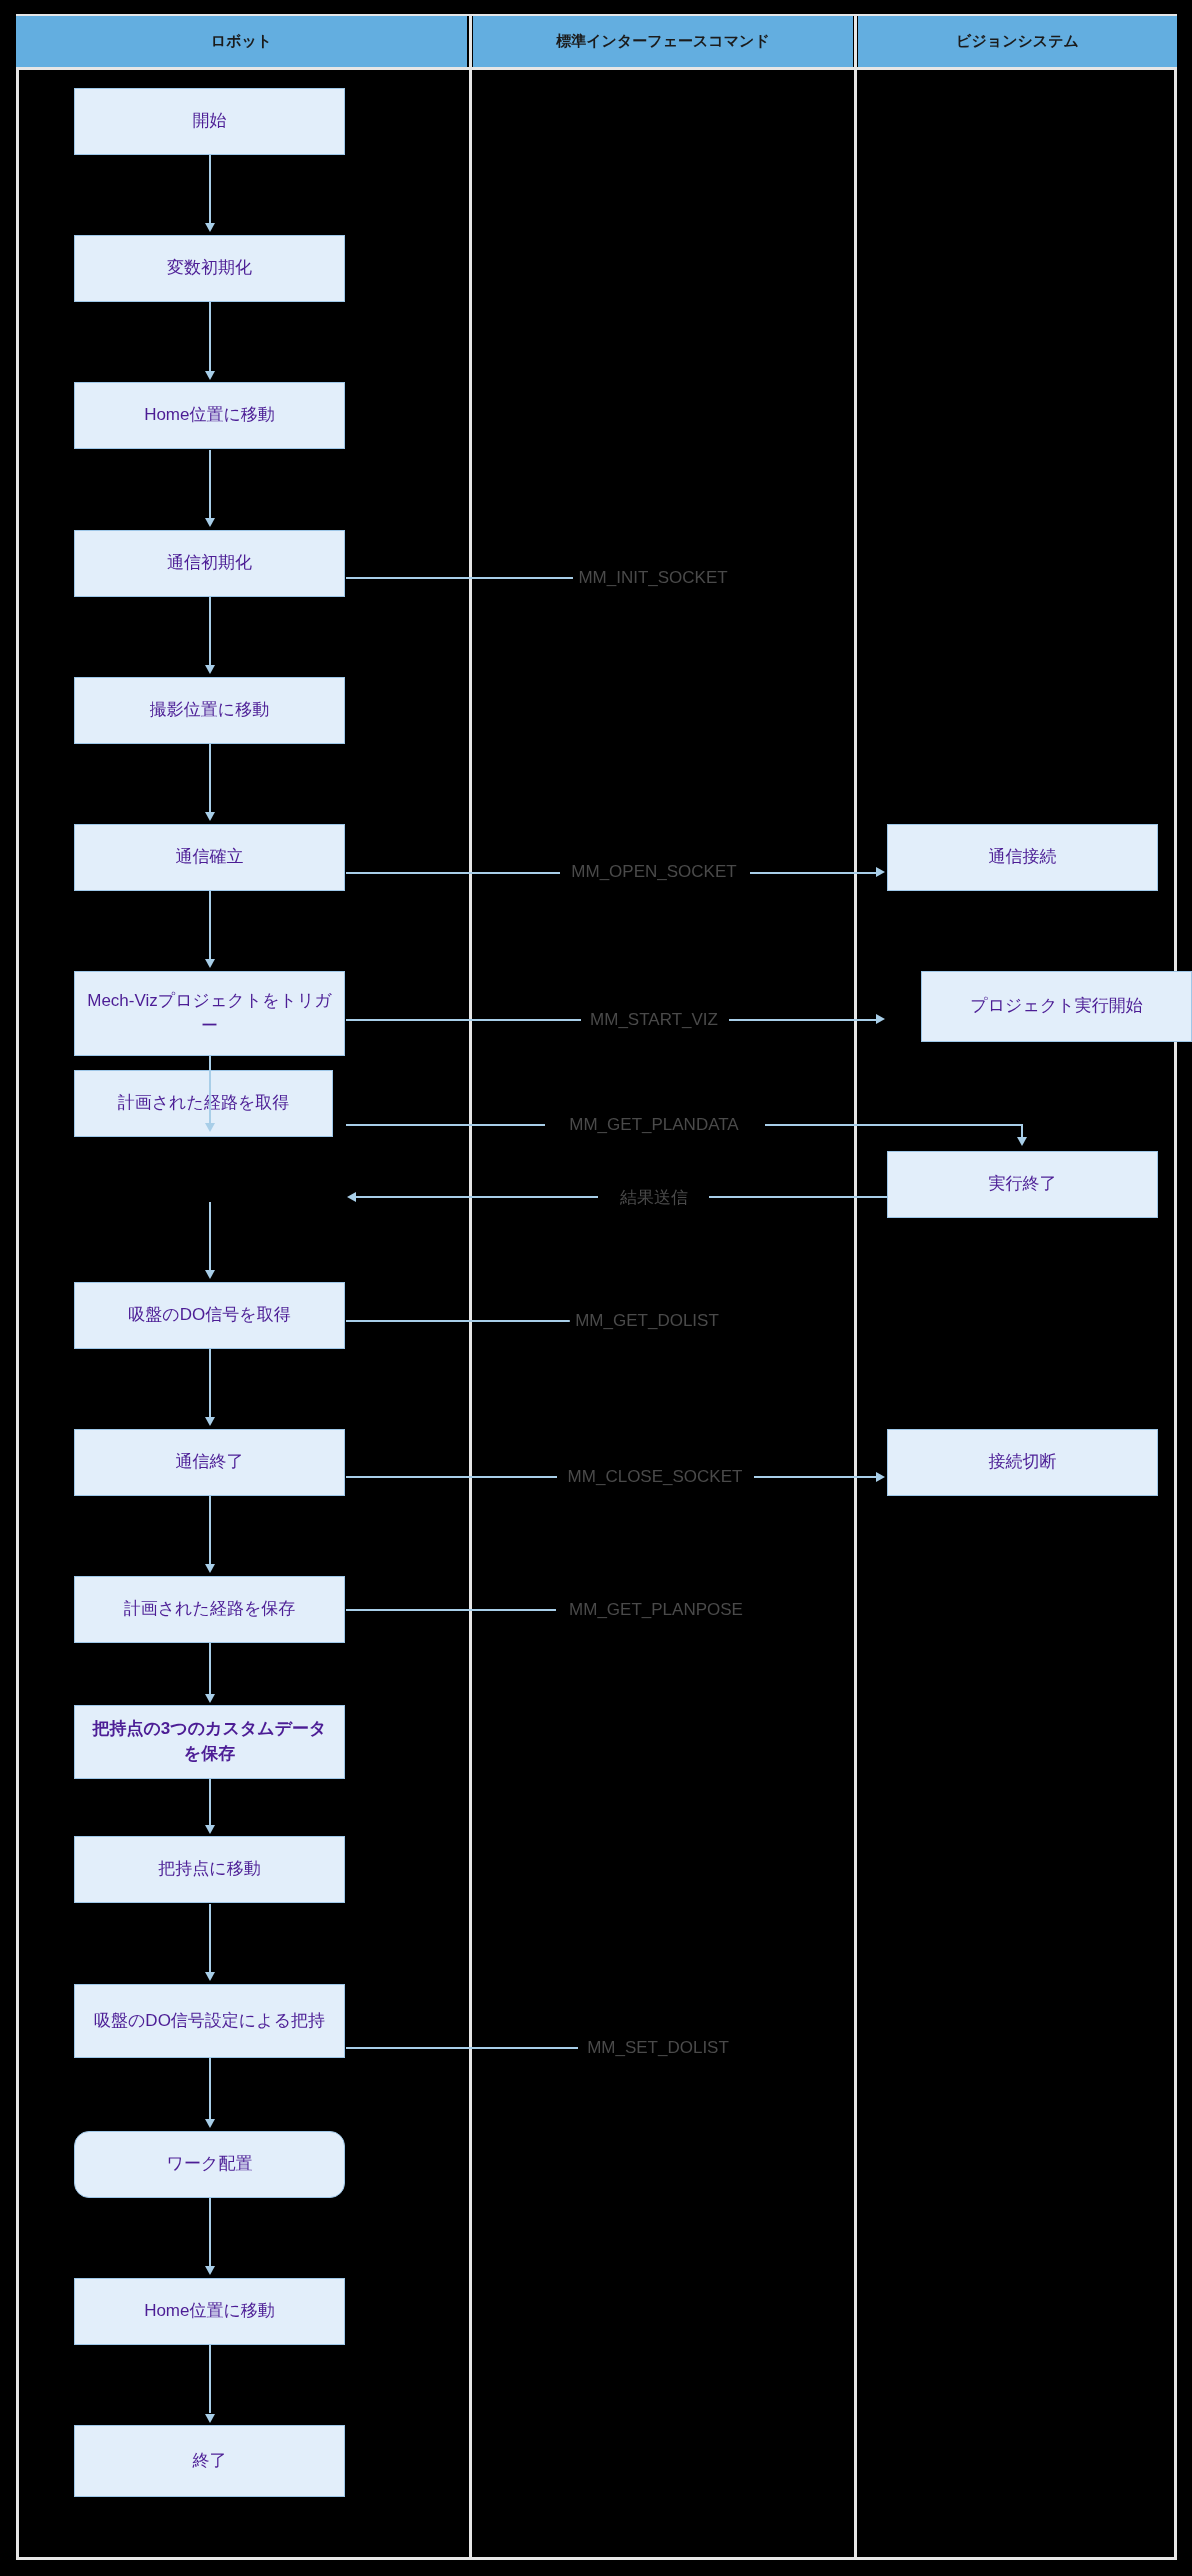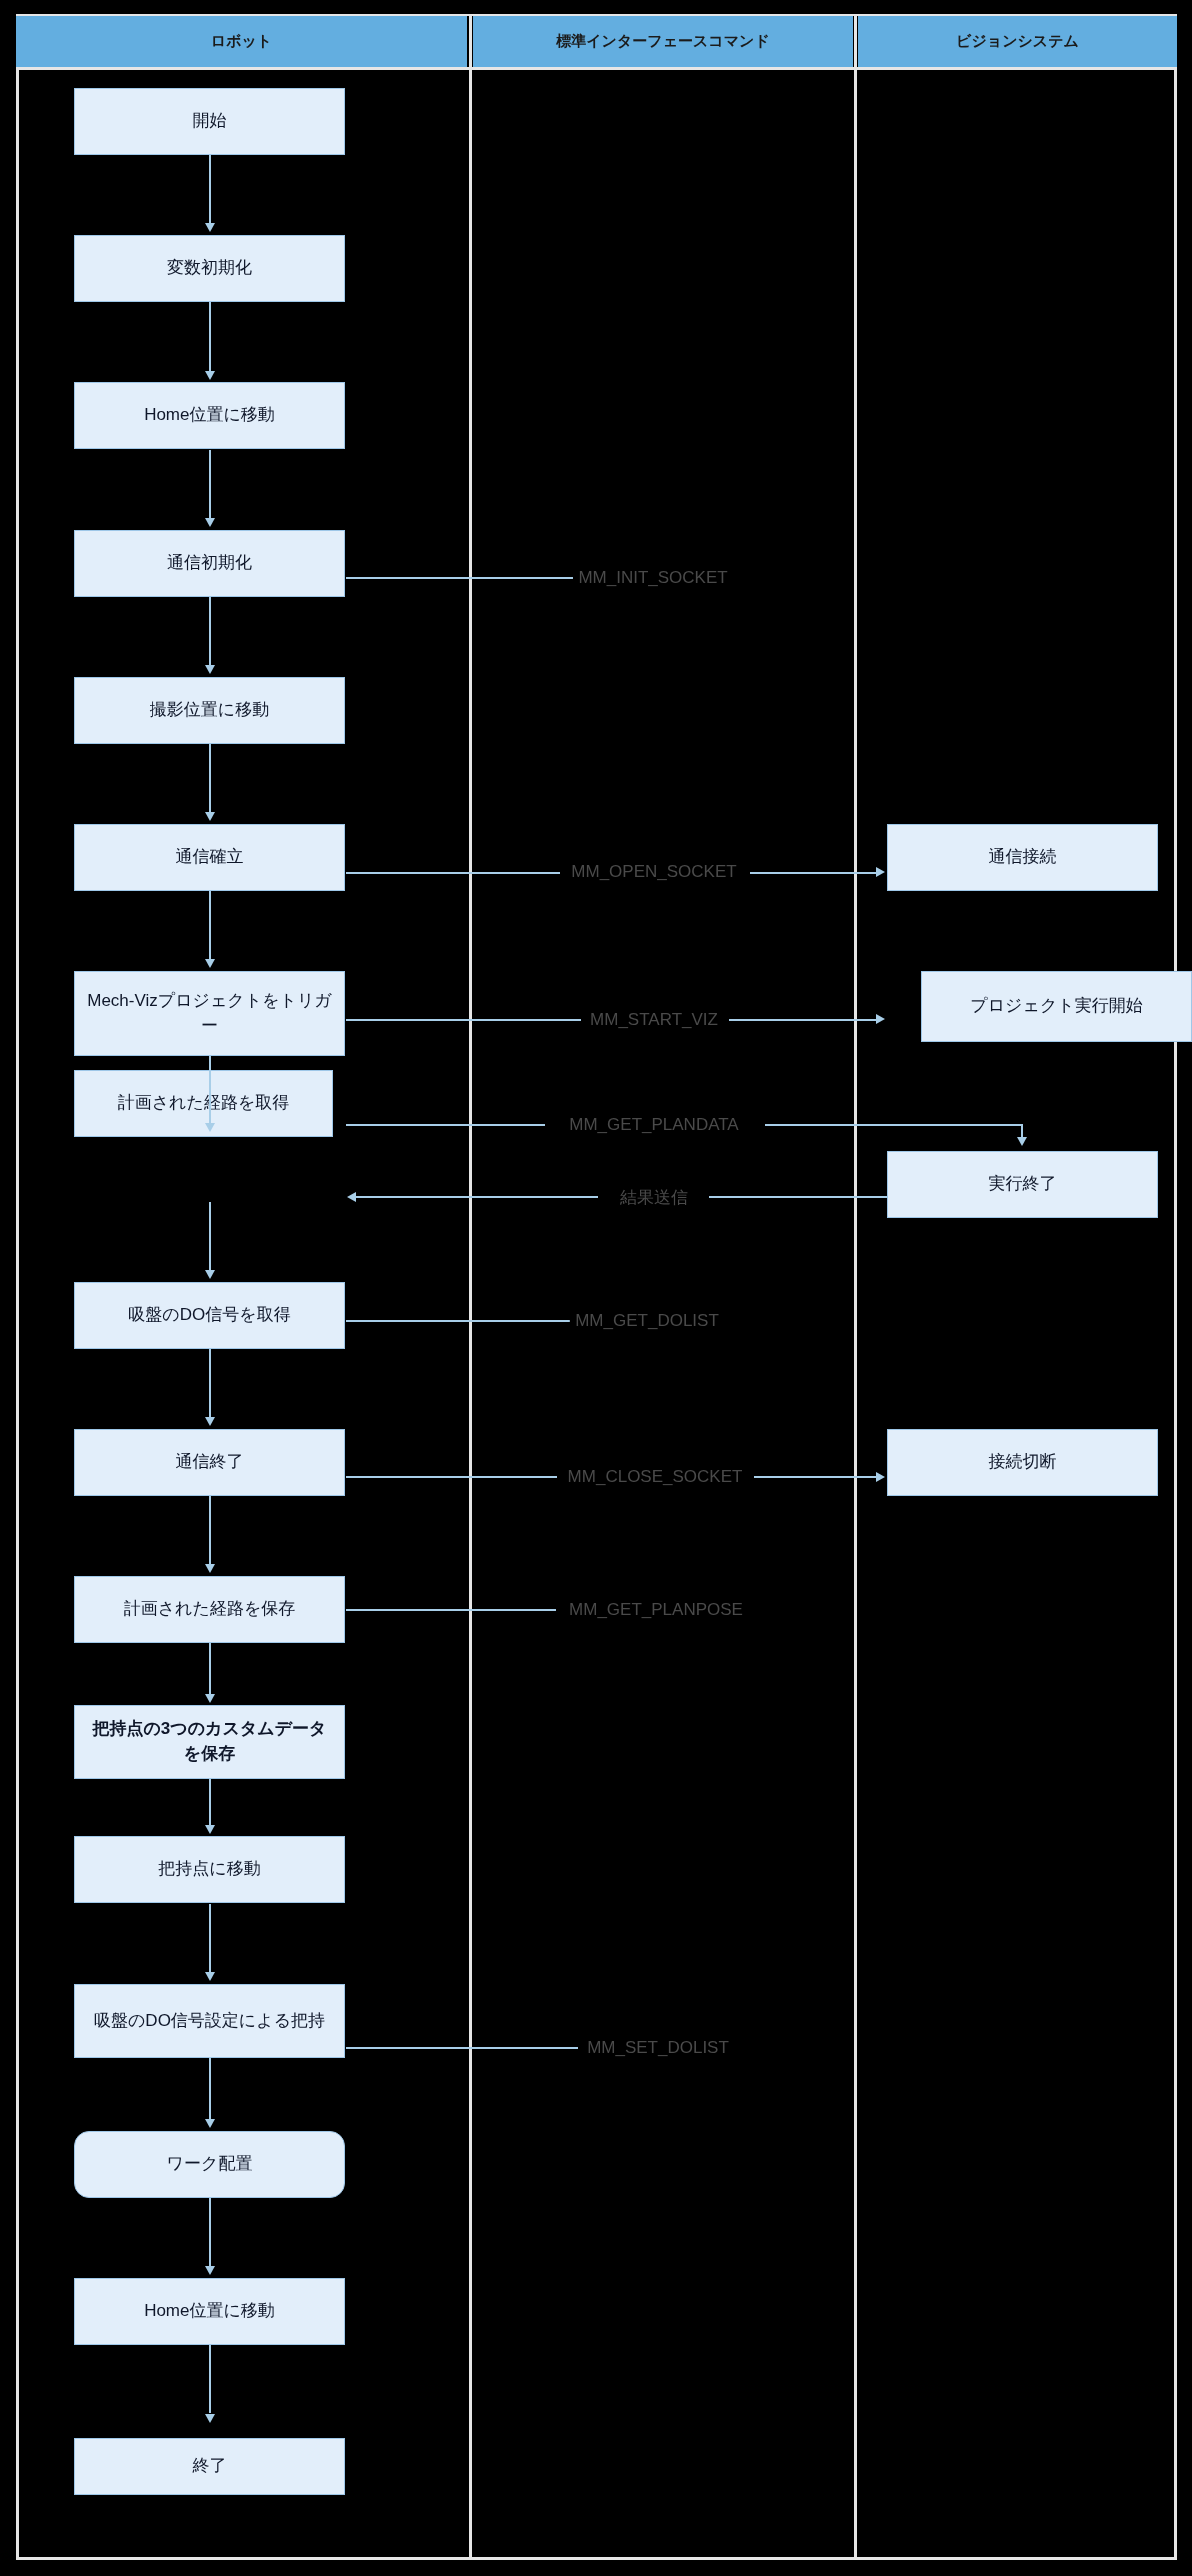--- a/index.html
+++ b/index.html
@@ -27,21 +27,21 @@
   }
   .edge-top{position:absolute;left:16px;top:13.5px;width:1161px;height:2.7px;background:#e6e6e6;}
   .edge-bottom{position:absolute;left:16px;top:2557px;width:1161px;height:2.7px;background:#e6e6e6;}
   .hdr-rule{position:absolute;left:16px;top:67px;width:1161px;height:2.7px;background:#e6e6e6;}
 
   
   .node{
     position:absolute;box-sizing:border-box;
     background:#e2eefa;border:0.9px solid #9ec7e8;
     display:flex;align-items:center;justify-content:center;
-    text-align:center;color:#0f172a;font-size:17px;line-height:1.45;
+    text-align:center;color:#4c1d95;font-size:17px;line-height:1.45;
     padding:3.6px 9px;
   }
   .node.bold{font-weight:bold;}
   .node .txt{display:block;}
 
   
   .vline{position:absolute;width:1.8px;background:#a8cee8;}
   .hline{position:absolute;height:1.8px;background:#a8cee8;}
   .arrow-down{
     position:absolute;width:0;height:0;
@@ -128,21 +128,21 @@
     </div>
   <div class="node" style="left:74px;top:1984px;width:271px;height:74px;">
       <span class="txt">吸盤のDO信号設定による把持</span>
     </div>
   <div class="node" style="left:74px;top:2131px;width:271px;height:67px;border-radius:15px;">
       <span class="txt">ワーク配置</span>
     </div>
   <div class="node" style="left:74px;top:2278px;width:271px;height:67px;">
       <span class="txt">Home位置に移動</span>
     </div>
-  <div class="node" style="left:74px;top:2425px;width:271px;height:57px;margin-top:13px;">
+  <div class="node" style="left:74px;top:2425px;width:271px;height:72px;">
       <span class="txt">終了</span>
     </div>
 
   <div class="node" style="left:887px;top:824px;width:271px;height:67px;">
       <span class="txt">通信接続</span>
     </div>
   <div class="node" style="left:887px;top:971px;width:271px;height:71px;margin-left:34px;">
       <span class="txt">プロジェクト実行開始</span>
     </div>
   <div class="node" style="left:887px;top:1151px;width:271px;height:67px;">

